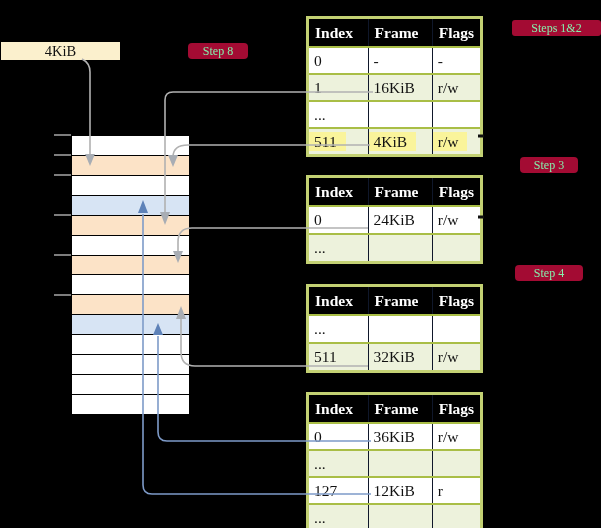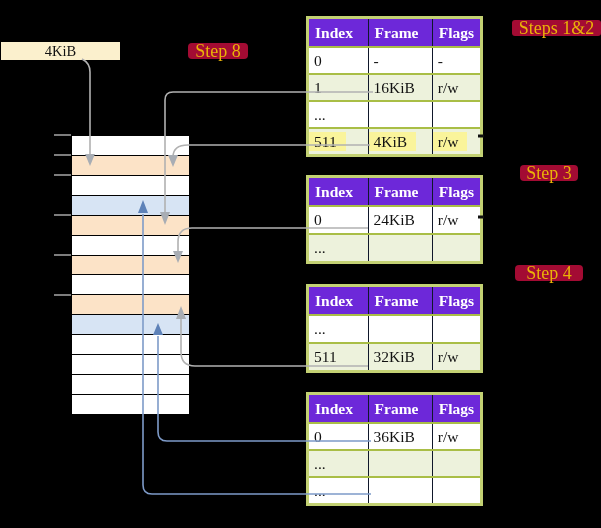--- a/index.html
+++ b/index.html
@@ -4,41 +4,41 @@
 <style>
   html,body{margin:0;padding:0;background:#000;}
   #stage{position:relative;width:601px;height:528px;background:#000;overflow:hidden;
          font-family:"Liberation Serif",serif;}
 
   
   .base-box{position:absolute;left:1px;top:42px;width:119px;height:18px;background:#FBF0CD;
             color:#111;font-size:14.5px;text-align:center;line-height:18px;}
 
   
-  .badge{position:absolute;background:#A30B33;color:#eab308;font-size:18px;text-align:center;
+  .badge{position:absolute;background:#A30B33;color:#86efac;font-size:12px;text-align:center;
          border-radius:4px;line-height:16px;height:16px;}
   .badge.b12{left:512px;top:20px;width:89px;border-radius:3px;}
   .badge.b0 {left:188px;top:43px;width:60px;}
-  .badge.b3 {left:520px;top:165px;width:58px;}
+  .badge.b3 {left:520px;top:157px;width:58px;}
   .badge.b4 {left:515px;top:265px;width:68px;}
 
   
   .memcol{position:absolute;left:71px;top:135px;width:119px;height:280px;box-sizing:border-box;
           border:1.5px solid #000;background:#fff;display:flex;flex-direction:column;}
   .mem-cell{flex:1;border-top:1.5px solid #000;}
   .mem-cell:first-child{border-top:none;}
   .mem-cell.unused{background:#FFFFFF;}
   .mem-cell.page-table{background:#FCE3C7;}
   .mem-cell.data-page{background:#D7E4F4;}
   .tick{position:absolute;left:54px;width:17px;height:2px;background:#7D7D7D;}
 
   
   .ptable{position:absolute;left:306px;width:171px;border:3px solid #C3D173;background:#fff;box-sizing:content-box;}
   .ptable table{border-collapse:collapse;width:100%;table-layout:fixed;}
-  .ptable th{background:#6d28d9;color:#fff;font-weight:bold;text-align:left;font-size:15.5px;
+  .ptable th{background:#000000;color:#fff;font-weight:bold;text-align:left;font-size:15.5px;
              height:27px;padding:0 0 0 6px;font-family:"Liberation Serif",serif;}
   .ptable td{font-size:15.5px;color:#111;padding:0 0 0 5px;height:25px;
              font-family:"Liberation Serif",serif;}
   .t2 td,.t3 td{height:26px;}
   .ptable th+th,.ptable td+td{border-left:1px solid #0f172a;}
   .ptable tr+tr td{border-top:2px solid #A9BE46;}
   .ptable tr:nth-child(odd) td{background:#EDF2DC;}
   .hl{background:#FAF49B;padding:1px 9px 1px 5px;margin-left:-5px;}
 
   svg.overlay{position:absolute;left:0;top:0;width:601px;height:528px;pointer-events:none;}
@@ -191,20 +191,25 @@
         <td>0</td>
         <td>36KiB</td>
         <td>r/w</td>
       </tr>
       <tr>
         <td>...</td>
         <td></td>
         <td></td>
       </tr>
       <tr>
+        <td>127</td>
+        <td>12KiB</td>
+        <td>r</td>
+      </tr>
+      <tr>
         <td>...</td>
         <td></td>
         <td></td>
       </tr>
     </tbody>
       </table>
   </div>
 
   <svg class="overlay">
 

